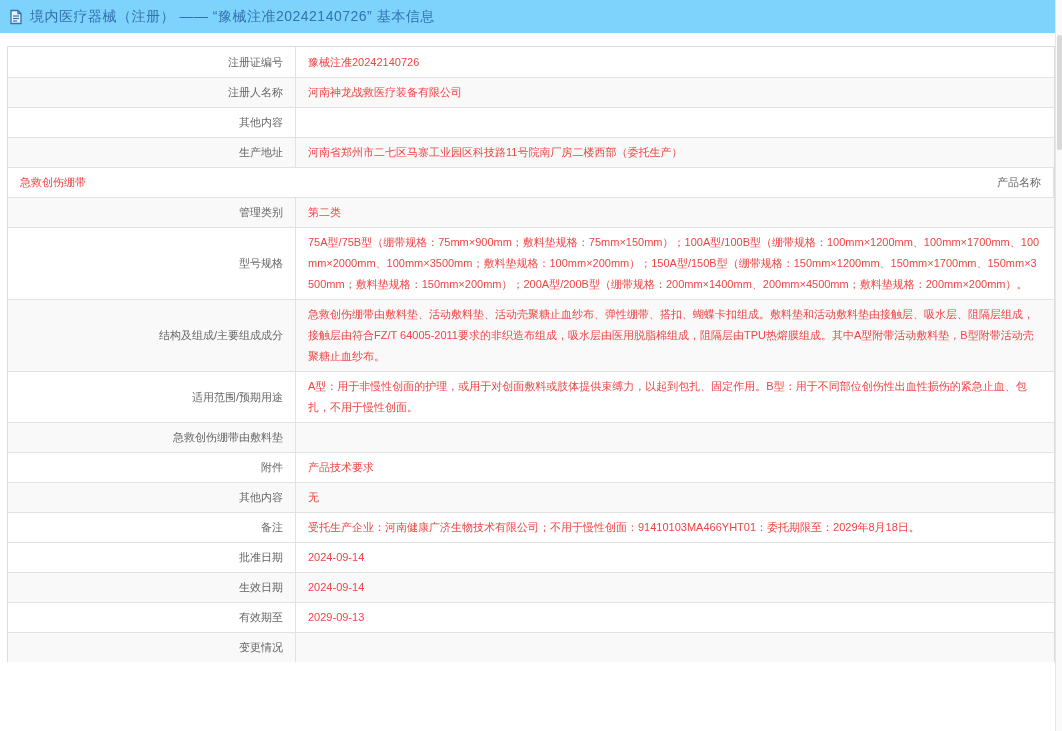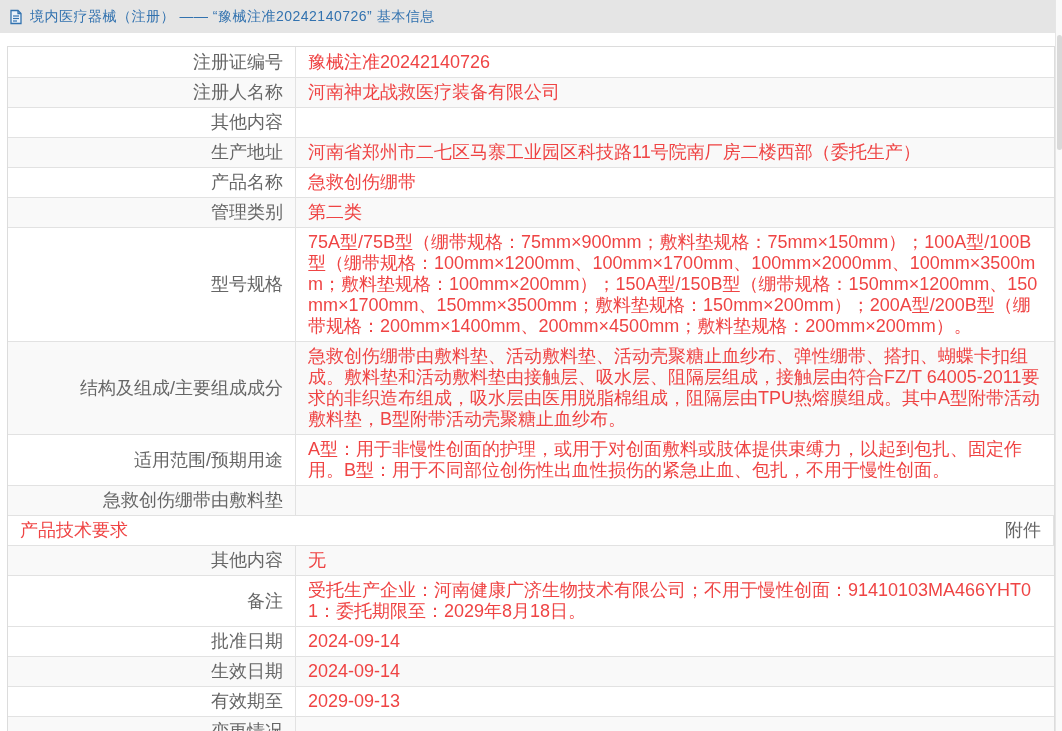--- a/index.html
+++ b/index.html
@@ -5,21 +5,21 @@
   * { box-sizing: border-box; margin: 0; padding: 0; }
   html, body {
     width: 1062px; height: 731px;
     overflow: hidden;
     background: #ffffff;
     font-family: "Liberation Sans", "DejaVu Sans", sans-serif;
   }
   
   .header {
     width: 1055px; height: 33px;
-    background: #e5e5e5;
+    background: #7dd3fc;
     display: flex; align-items: center;
     padding-left: 8px;
   }
   .doc-icon { width: 16px; height: 16px; margin-right: 6px; flex: 0 0 auto; }
   .header-title {
     color: #3272af;
     font-size: 14px;
     letter-spacing: .5px;
     white-space: nowrap;
   }
@@ -45,21 +45,21 @@
   .row {
     display: flex;
     align-items: center;
     background: #ffffff;
     min-height: 30px;
   }
   .row + .row { border-top: 1px solid #e2e2e2; }
   .row.alt { background: #f9f9f9; }
   .cell {
     padding: 4px 12px;
-    font-size: 18px;
+    font-size: 11px;
     line-height: 21px;
   }
   .cell.label {
     width: 288px; flex: 0 0 288px;
     text-align: right;
     color: #666666;
     border-right: 1px solid #e2e2e2;
     align-self: stretch;
     display: flex; align-items: center; justify-content: flex-end;
   }
@@ -102,22 +102,22 @@
       <div class="row">
         <div class="cell label">其他内容</div>
       </div>
 
       <div class="row alt">
         <div class="cell label">生产地址</div>
         <div class="cell value">河南省郑州市二七区马寨工业园区科技路11号院南厂房二楼西部（委托生产）</div>
       </div>
 
       <div class="row">
+        <div class="cell value">急救创伤绷带</div>
         <div class="cell label">产品名称</div>
-        <div class="cell value">急救创伤绷带</div>
       </div>
 
       <div class="row alt">
         <div class="cell label">管理类别</div>
         <div class="cell value">第二类</div>
       </div>
 
       <div class="row">
         <div class="cell label">型号规格</div>
         <div class="cell value">75A型/75B型（绷带规格：75mm×900mm；敷料垫规格：75mm×150mm）；100A型/100B型（绷带规格：100mm×1200mm、100mm×1700mm、100mm×2000mm、100mm×3500mm；敷料垫规格：100mm×200mm）；150A型/150B型（绷带规格：150mm×1200mm、150mm×1700mm、150mm×3500mm；敷料垫规格：150mm×200mm）；200A型/200B型（绷带规格：200mm×1400mm、200mm×4500mm；敷料垫规格：200mm×200mm）。</div>
@@ -132,22 +132,22 @@
         <div class="cell label">适用范围/预期用途</div>
         <div class="cell value">A型：用于非慢性创面的护理，或用于对创面敷料或肢体提供束缚力，以起到包扎、固定作用。B型：用于不同部位创伤性出血性损伤的紧急止血、包扎，不用于慢性创面。</div>
       </div>
 
       <div class="row alt">
         <div class="cell label">急救创伤绷带由敷料垫</div>
         <div class="cell value"></div>
       </div>
 
       <div class="row">
+        <div class="cell label">附件</div>
         <div class="cell value">产品技术要求</div>
-        <div class="cell label">附件</div>
       </div>
 
       <div class="row alt">
         <div class="cell label">其他内容</div>
         <div class="cell value">无</div>
       </div>
 
       <div class="row">
         <div class="cell label">备注</div>
         <div class="cell value">受托生产企业：河南健康广济生物技术有限公司；不用于慢性创面：91410103MA466YHT01：委托期限至：2029年8月18日。</div>

